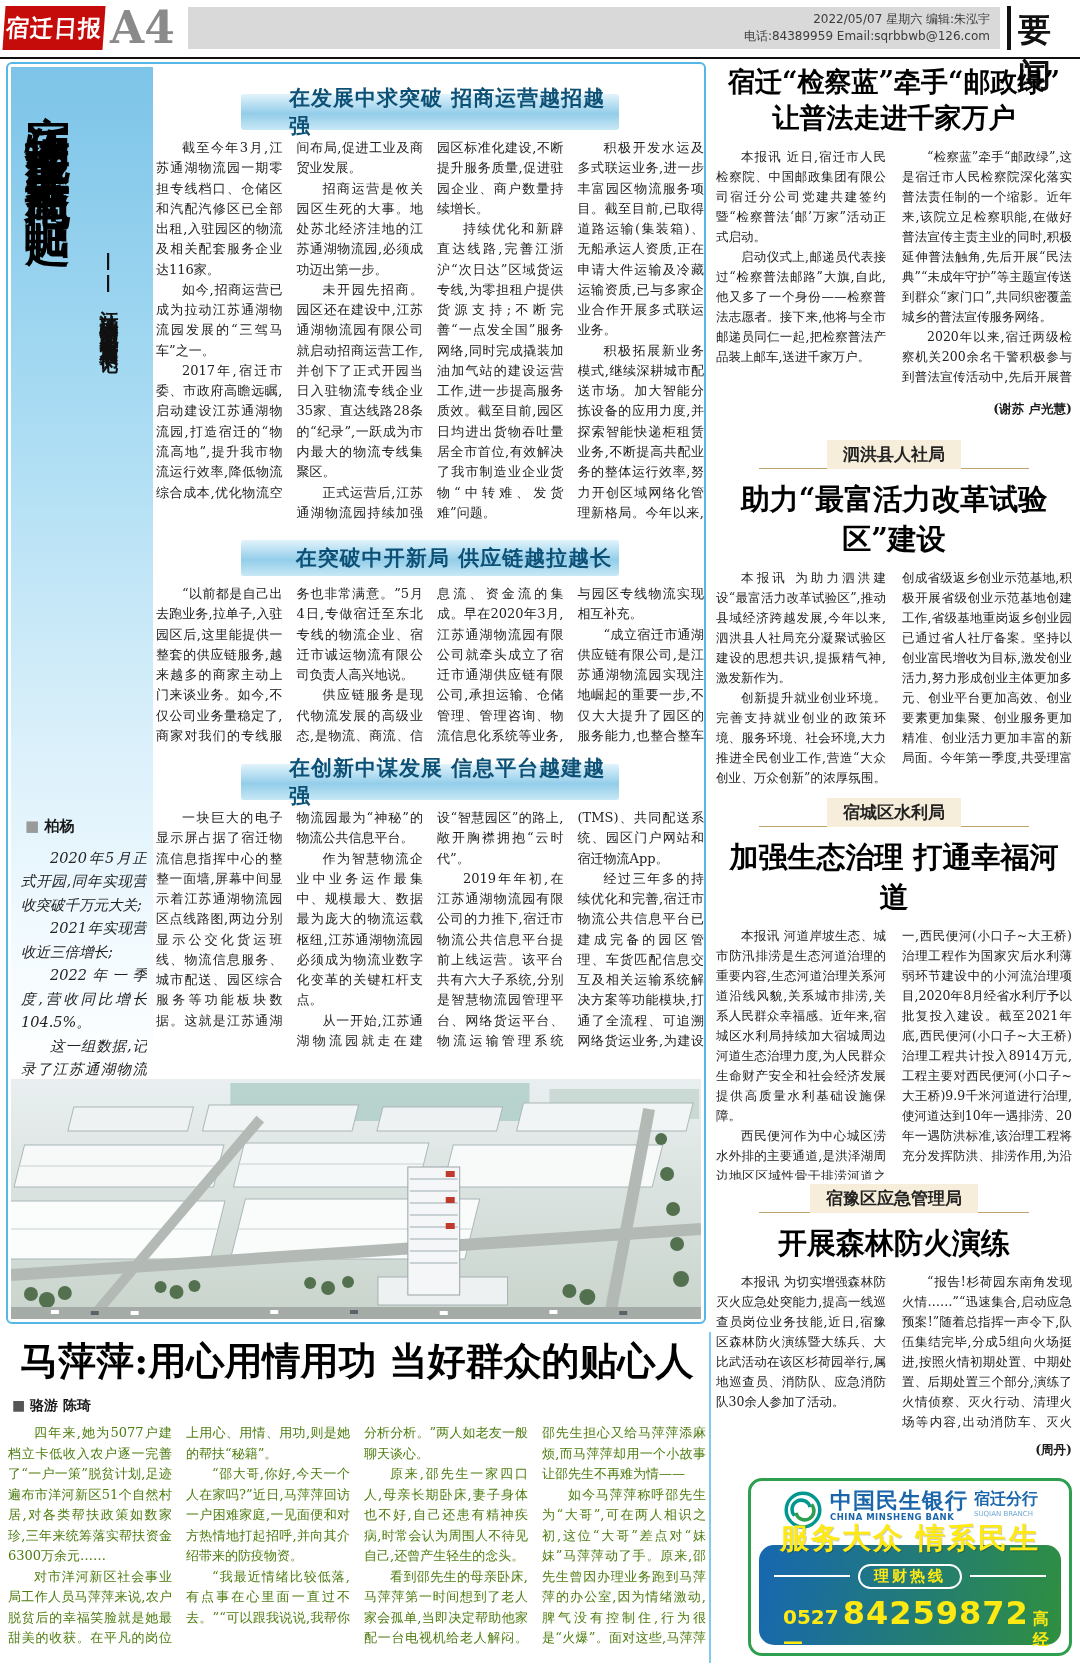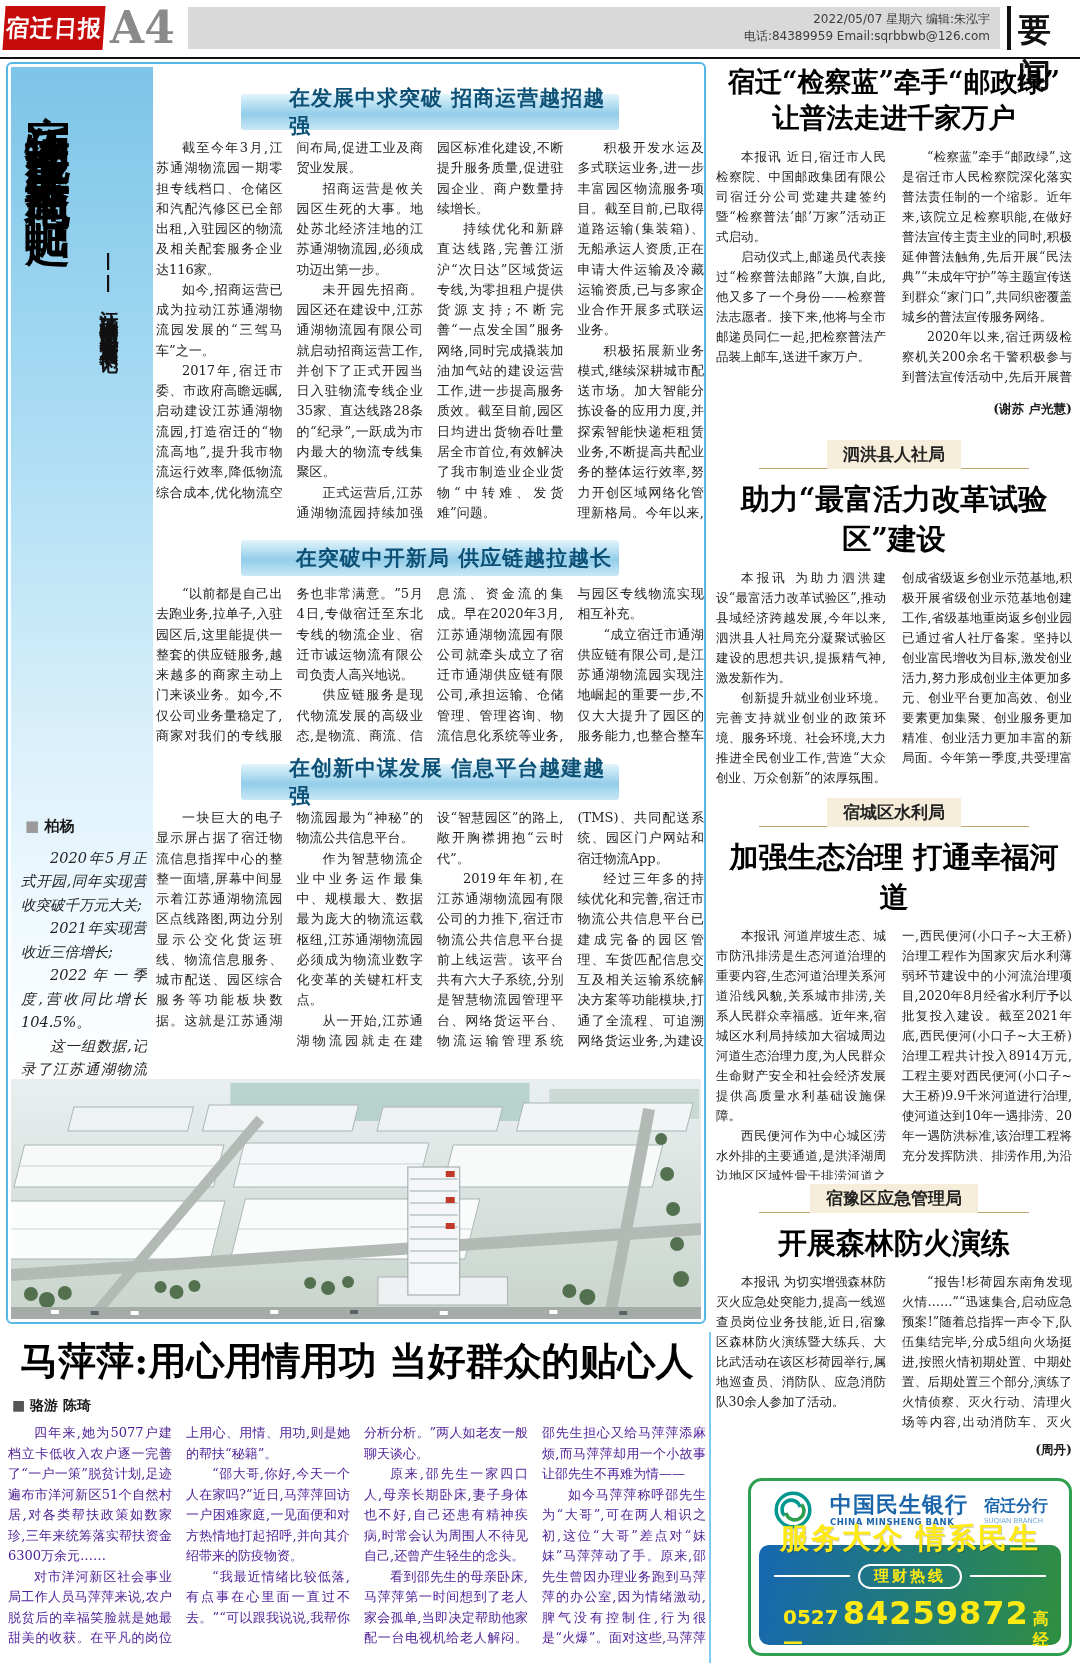--- a/index.html
+++ b/index.html
@@ -59,49 +59,49 @@
   .kicker{position:relative;z-index:1;display:inline-block;background:#f6eedb;color:#222;
           padding:3px 16px;font-size:17px;font-weight:bold;font-family:"DejaVu Sans", sans-serif;}
   .sb-head{font-size:29px;font-weight:800;text-align:center;margin:0 0 8px 0;color:#000;}
   .sb-body{column-count:2;column-gap:16px;font-size:12.5px;line-height:1.6;text-align:justify;
            overflow:hidden;color:#222;}
   .sb-body p{margin:0;text-indent:2em;}
   .credit{text-align:right;font-weight:bold;font-size:12.5px;margin-top:2px;}
   
   .ad{position:absolute;left:748px;top:1478px;width:324px;height:178px;background:#fff;
       border:3px solid #2e9e4f;border-radius:14px;box-sizing:border-box;overflow:hidden;}
-  .ad-top{display:flex;align-items:center;justify-content:center;gap:16px;padding:8px 0 4px 0;}
+  .ad-top{display:flex;align-items:flex-start;justify-content:center;gap:6px;padding:8px 0 4px 0;}
   .ad-cn{font-size:22px;font-weight:800;color:#1b66ab;letter-spacing:1px;line-height:1.05;
          font-family:"DejaVu Sans", sans-serif;}
   .ad-en{font-size:8.5px;font-weight:bold;color:#1b66ab;letter-spacing:0.5px;
          font-family:"DejaVu Sans", sans-serif;}
   .ad-branch-cn{font-size:16px;color:#1b66ab;font-weight:bold;font-family:"DejaVu Sans", sans-serif;}
   .ad-branch-en{font-size:7px;color:#6fa8d6;font-family:"DejaVu Sans", sans-serif;}
-  .ad-panel{position:absolute;left:8px;right:8px;bottom:8px;top:64px;border-radius:10px;
+  .ad-panel{position:absolute;left:8px;right:8px;bottom:8px;top:64px;border-radius:15px;
             background:linear-gradient(100deg,#1667b1 0%,#2f8f3f 100%);
             display:flex;flex-direction:column;align-items:center;justify-content:center;gap:5px;}
   .ad-slogan{color:#ffe913;font-size:29px;font-weight:800;letter-spacing:2px;
              font-family:"DejaVu Sans", sans-serif;text-shadow:1px 1px 0 rgba(0,0,0,0.2);}
   .ad-hot{display:flex;align-items:center;gap:8px;width:90%;}
   .ad-hot .line{flex:1;height:2px;background:#fff;}
   .ad-hot .pill{border:2px solid #fff;border-radius:999px;color:#ffe913;font-weight:bold;
                 font-size:15px;padding:1px 14px;letter-spacing:3px;
                 font-family:"DejaVu Sans", sans-serif;}
   .ad-phone-row{color:#ffe913;font-family:"DejaVu Sans", sans-serif;font-weight:800;
                 display:flex;align-items:baseline;gap:4px;margin-left:24px;}
   .ad-prefix{font-size:20px;}
   .ad-number{font-size:32px;letter-spacing:1px;}
   .ad-contact{font-size:16px;}
   
   .bottom{position:absolute;left:8px;top:1332px;width:698px;height:331px;overflow:hidden;}
   .bt-head{font-size:38px;font-weight:700;text-align:center;margin:4px 0 10px 0;color:#000;}
   .bt-byline{font-size:14px;font-weight:bold;margin:0 0 8px 4px;font-family:"DejaVu Sans", sans-serif;}
   .bt-byline::before{content:"■ ";color:#555;}
   .bt-body{column-count:4;column-gap:14px;font-size:13px;line-height:1.58;text-align:justify;
-           height:240px;overflow:hidden;color:#4c1d95;}
+           height:240px;overflow:hidden;color:#4d7c0f;}
   .bt-body p{margin:0;text-indent:2em;}
   .v-divider{position:absolute;left:709px;top:1332px;width:2px;height:331px;background:#7ecbef;}
 </style>
 </head>
 <body>
 
 <div class="page">
 
   <div class="hdr">
     <div class="masthead">宿迁日报</div>

